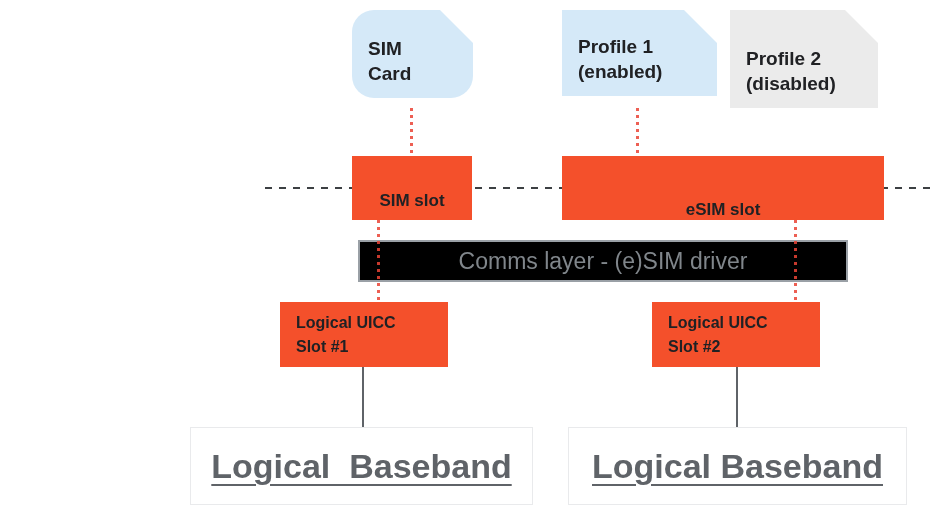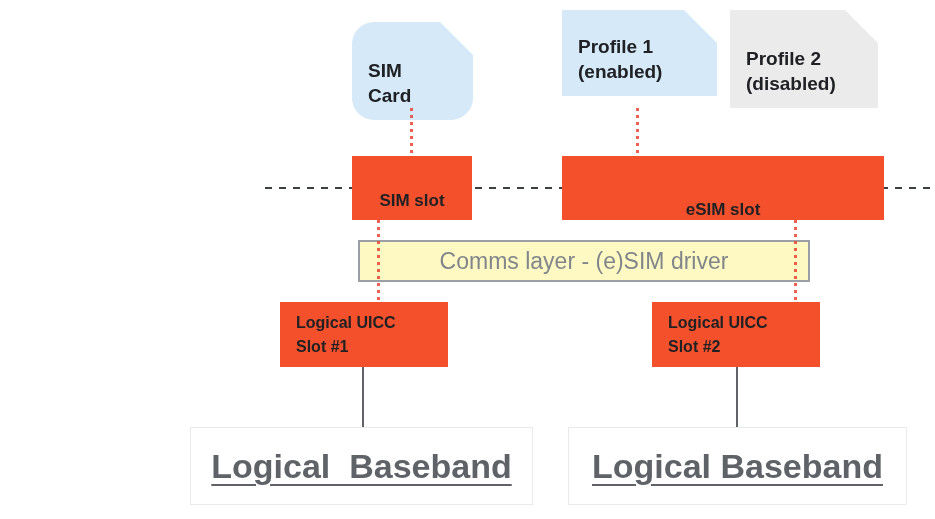--- a/index.html
+++ b/index.html
@@ -29,21 +29,21 @@
   .card .card-label {
     font-size: 19px;
     font-weight: 700;
     line-height: 1.32;
     color: var(--text-black, #202124);
     white-space: pre-wrap;
   }
   .card.blue { background: var(--light-blue, #D5E9F8); }
   .card.gray { background: var(--light-gray, #EBEBEB); }
 
-  .sim-card  { left: 352px; top: 22px; width: 121px; height: 98px; border-radius: 22px; }
+  .sim-card  { left: 352px; top: 10px; width: 121px; height: 88px; border-radius: 22px; }
   .profile-1 { left: 562px; top: 10px; width: 155px; height: 86px; }
   .profile-2 { left: 730px; top: 10px; width: 148px; height: 98px; }
 
   
   .terminal-box {
     left: 2px; top: 160px; width: 266px; height: 66px;
     background: var(--light-gray, #EBEBEB);
     display: flex; align-items: center; justify-content: center;
     z-index: 2;
   }
@@ -62,22 +62,22 @@
     z-index: 2;
   }
   .slot span {
     font-size: 17px; font-weight: 700; color: var(--text-black, #202124); margin-top: 25px;
   }
   .sim-slot  { left: 352px; top: 156px; width: 120px; height: 64px; }
   .esim-slot { left: 562px; top: 156px; width: 322px; height: 64px; align-items: flex-end; }
 
   
   .comms-box {
-    left: 358px; top: 240px; width: 452px; height: 42px;
-    background: #fef9c3;
+    left: 358px; top: 240px; width: 490px; height: 42px;
+    background: #000000;
     border: 2px solid var(--comms-border, #9AA0A6);
     display: flex; align-items: center; justify-content: center;
     z-index: 2;
   }
   .comms-box span {
     font-size: 23px; font-weight: 400; color: var(--comms-text, #80868B);
   }
 
   
   .uicc {

